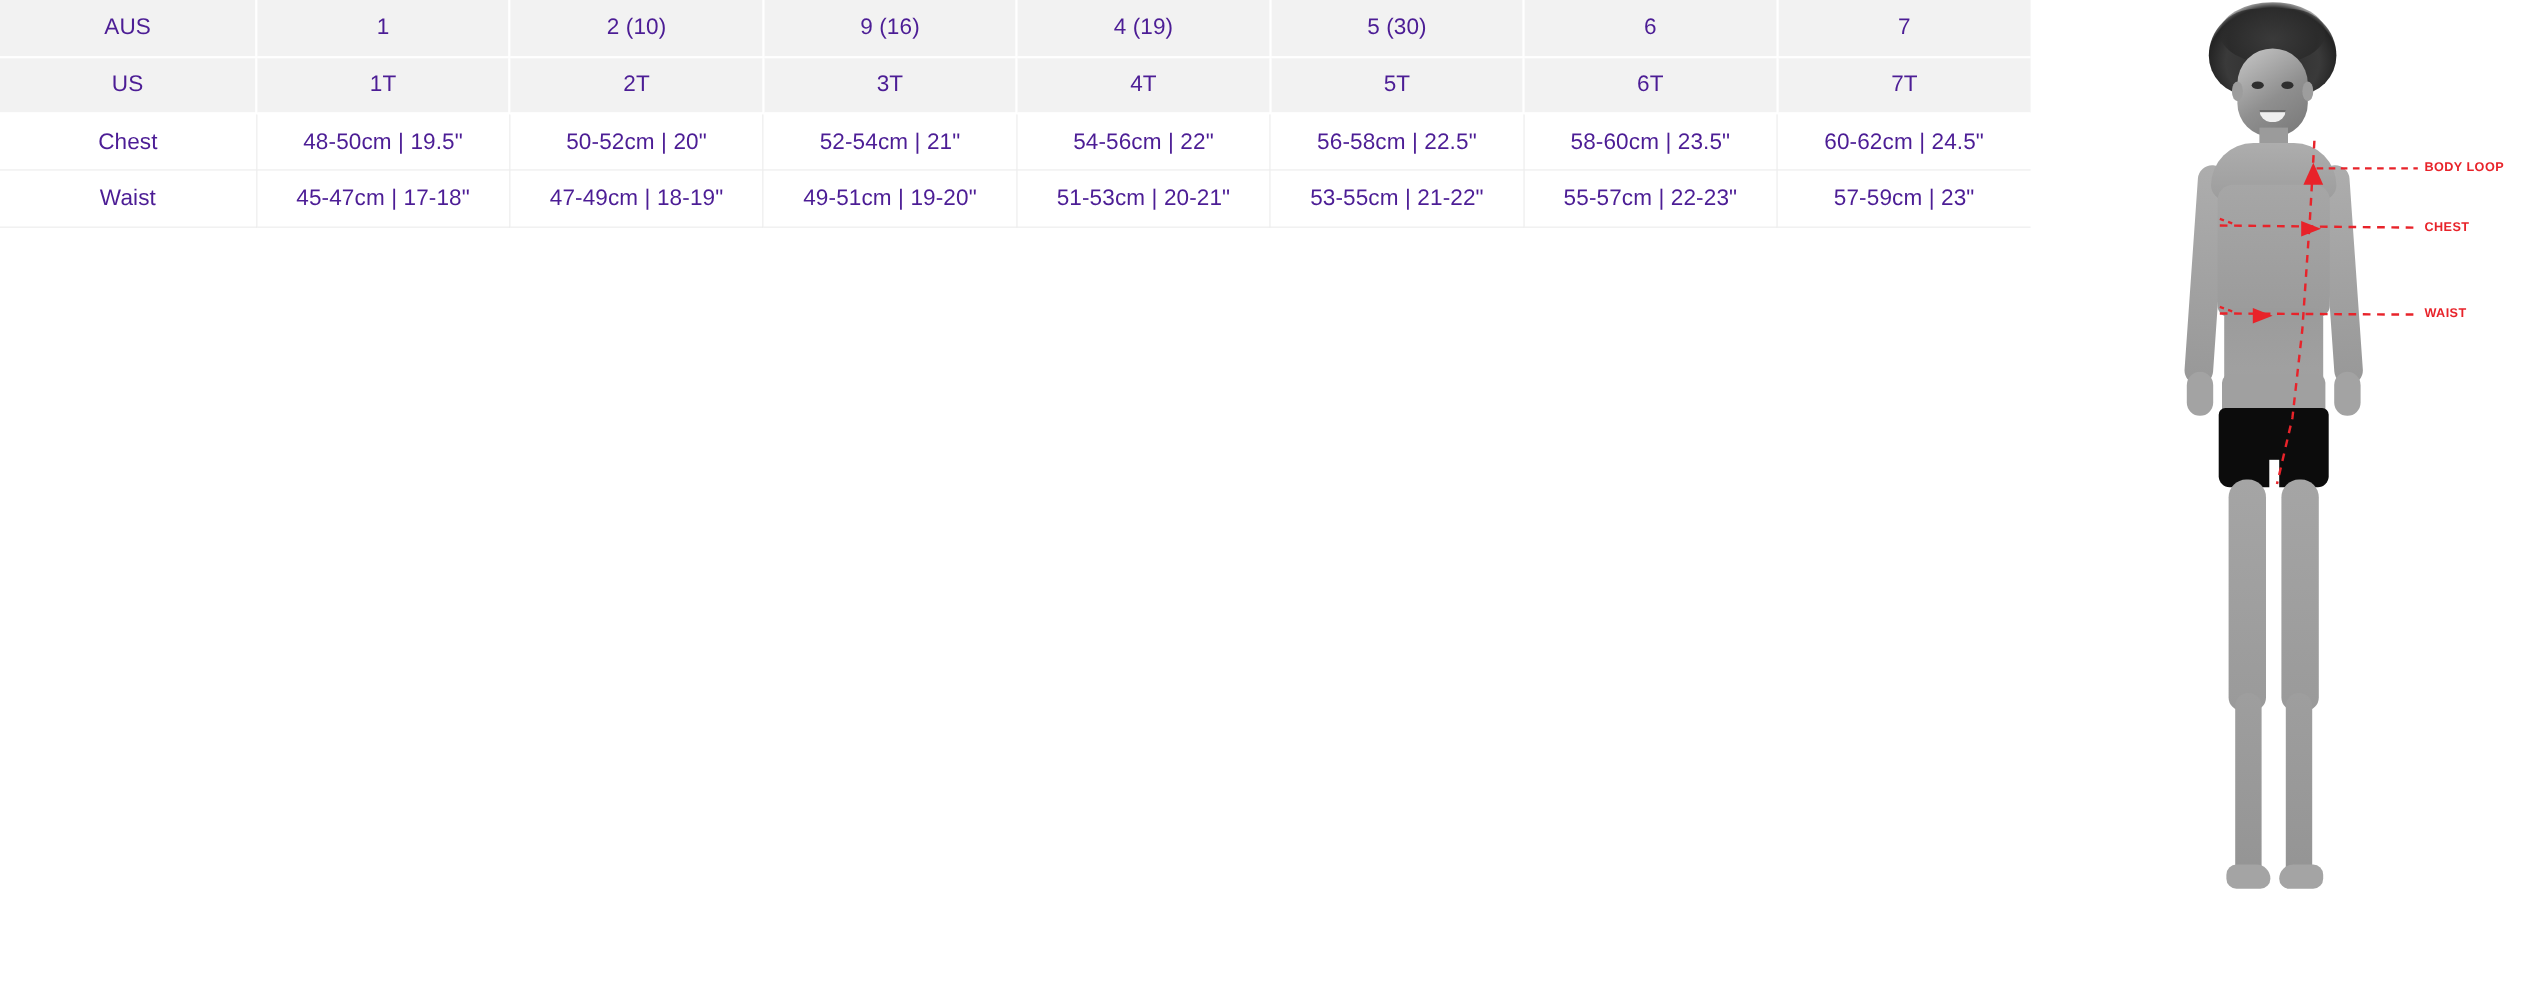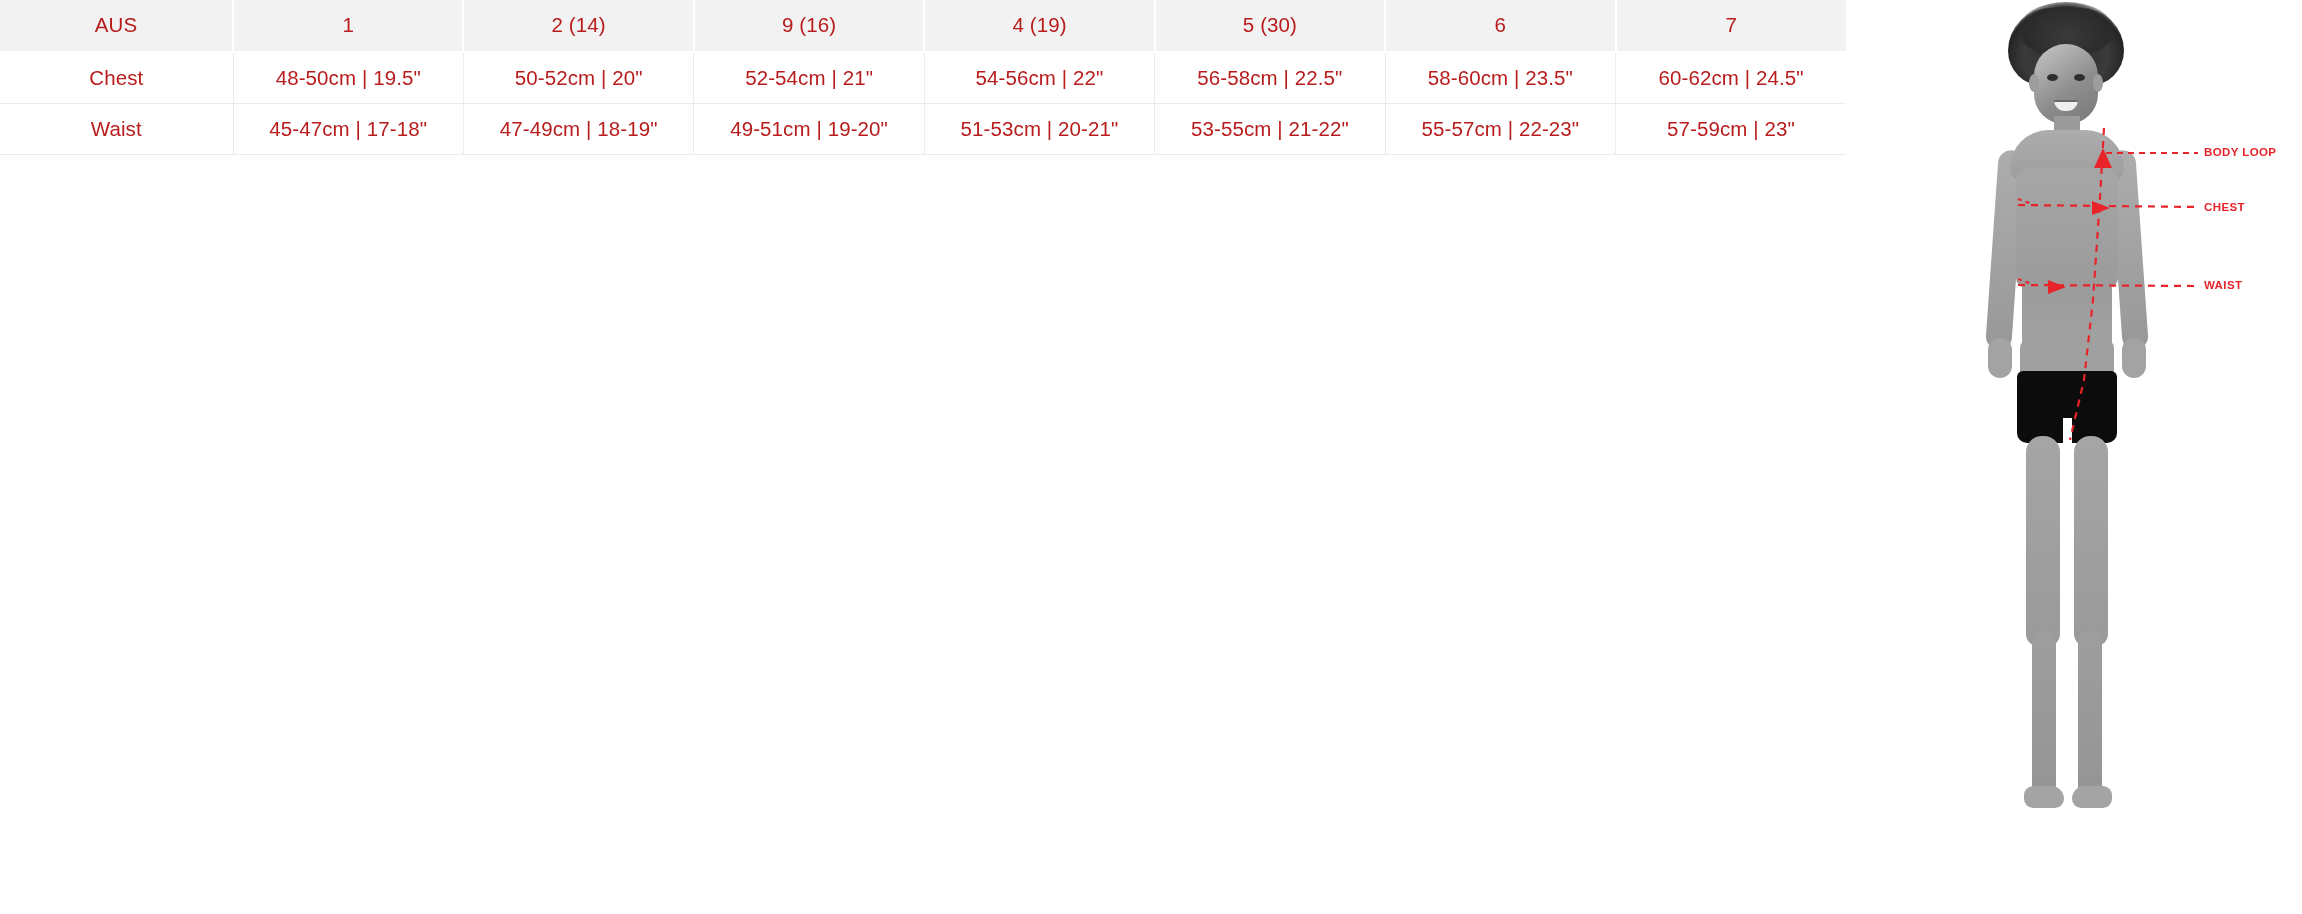--- a/index.html
+++ b/index.html
@@ -28,21 +28,21 @@
     border-collapse: collapse;
     width: 1846px;
     table-layout: fixed;
   }
   table.size-table td {
     text-align: center;
     vertical-align: middle;
     font-size: 20.5px;
     font-weight: 400;
     letter-spacing: 0.1px;
-    color: #b91c1c;
+    color: #4c1d95;
     height: 51.5px;
     padding: 0 4px;
     box-sizing: border-box;
   }
   
   table.size-table td.rowlabel {
     width: 233px;
   }
   table.size-table td.datacell {
     width: 230.4px;
@@ -202,26 +202,36 @@
 </style>
 </head>
 <body>
 
 <div id="size-table-wrap">
   <table class="size-table">
     <tbody id="size-table-body">
         <tr class="shaded">
           <td class="rowlabel">AUS</td>
           <td class="datacell">1</td>
-          <td class="datacell">2 (14)</td>
+          <td class="datacell">2 (10)</td>
           <td class="datacell">9 (16)</td>
           <td class="datacell">4 (19)</td>
           <td class="datacell">5 (30)</td>
           <td class="datacell">6</td>
           <td class="datacell">7</td>
+        </tr>
+        <tr class="shaded">
+          <td class="rowlabel">US</td>
+          <td class="datacell">1T</td>
+          <td class="datacell">2T</td>
+          <td class="datacell">3T</td>
+          <td class="datacell">4T</td>
+          <td class="datacell">5T</td>
+          <td class="datacell">6T</td>
+          <td class="datacell">7T</td>
         </tr>
         <tr class="plain">
           <td class="rowlabel">Chest</td>
           <td class="datacell">48-50cm | 19.5"</td>
           <td class="datacell">50-52cm | 20"</td>
           <td class="datacell">52-54cm | 21"</td>
           <td class="datacell">54-56cm | 22"</td>
           <td class="datacell">56-58cm | 22.5"</td>
           <td class="datacell">58-60cm | 23.5"</td>
           <td class="datacell">60-62cm | 24.5"</td>

